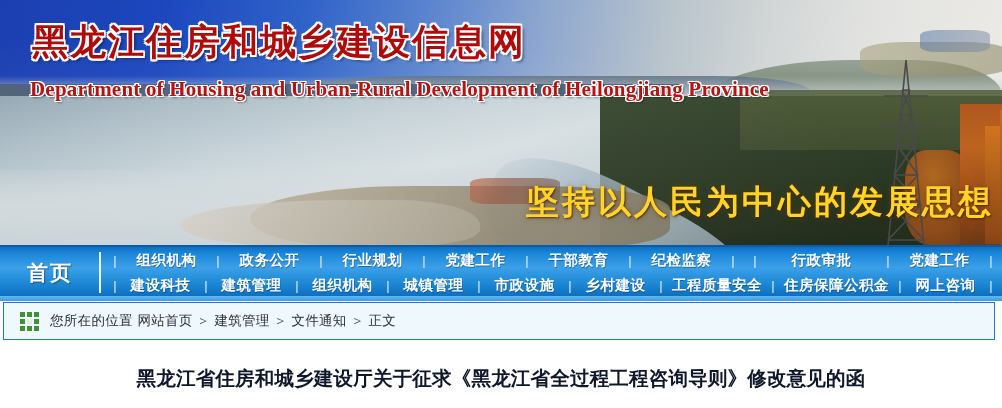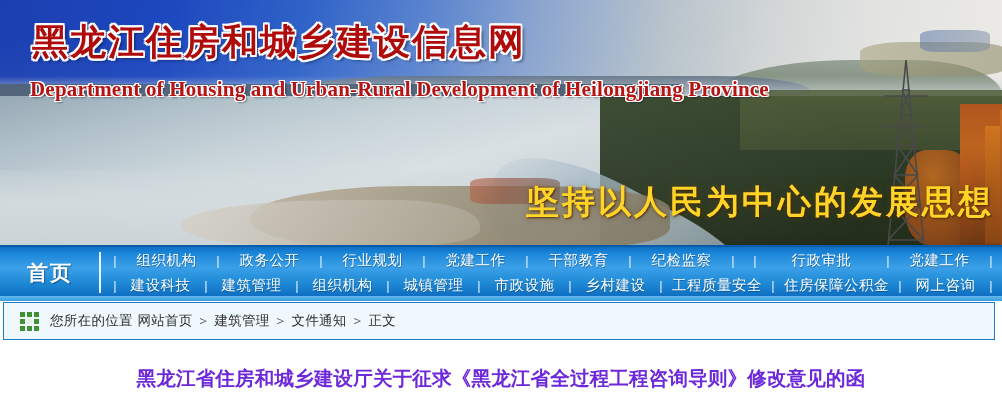--- a/index.html
+++ b/index.html
@@ -186,21 +186,21 @@
   }
   .nav-grid {
     position:absolute; left:104px; top:0; right:0; height:51px;
     display:flex; flex-direction:column; justify-content:center;
   }
   .nav-row {
     display:flex; align-items:center; height:25px;
   }
   .nav-cell {
     display:flex; align-items:center; justify-content:center;
-    color:#ffffff; font-size:14.5px; font-weight:400;
+    color:#ffffff; font-size:14.5px; font-weight:700;
     letter-spacing:.5px; white-space:nowrap;
     text-shadow: .5px .5px .5px rgba(0,40,80,.45);
     height:25px;
     text-align:center;
   }
   .nav-sep {
     color:#dfeeff; font-size:13px; font-weight:400;
     width:22px; text-align:center; flex: none;
   }
 
@@ -224,21 +224,21 @@
     font-size:13.5px; color:#313131; letter-spacing:.3px;
   }
   .crumb-text .sep { color:#555; margin:0 4px; }
   .crumb-text a { color:#313131; text-decoration:none; }
 
   
   #article-title {
     position:absolute; left:0; top:352px; width:1002px;
     text-align:center;
     font-family:"DejaVu Sans","Liberation Sans",sans-serif;
-    font-size:19.5px; font-weight:700; color:#6d28d9;
+    font-size:19.5px; font-weight:700; color:#0f172a;
     letter-spacing:.2px; white-space:nowrap;
   }
 </style>
 </head>
 <body>
 
 <div id="page">
 
   <div id="banner">
     <div class="sky"></div>

